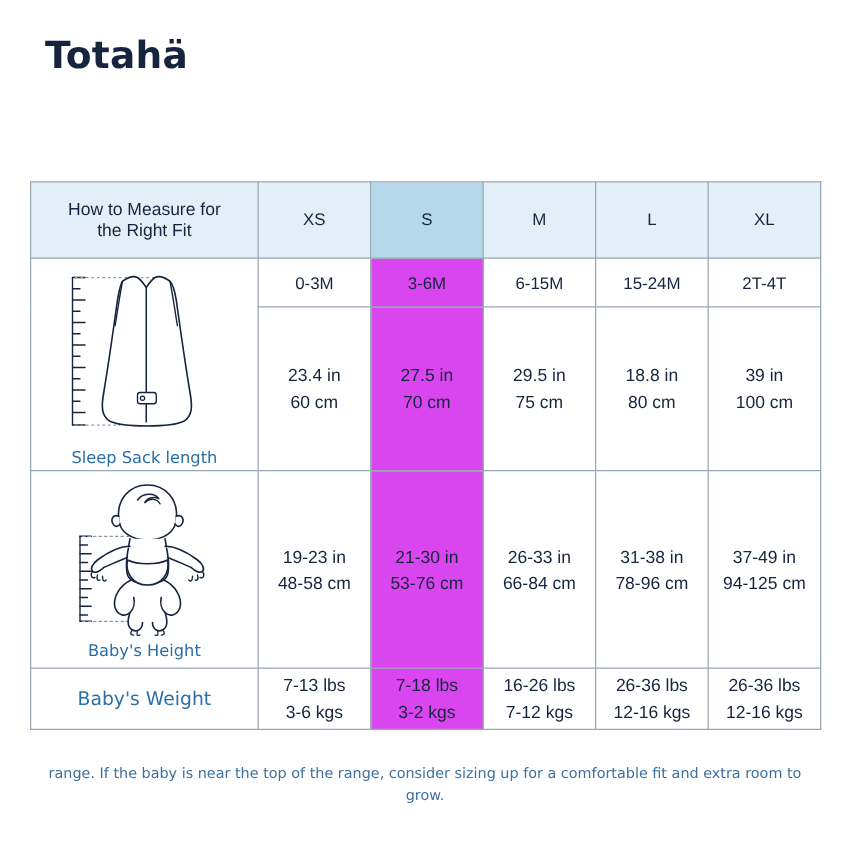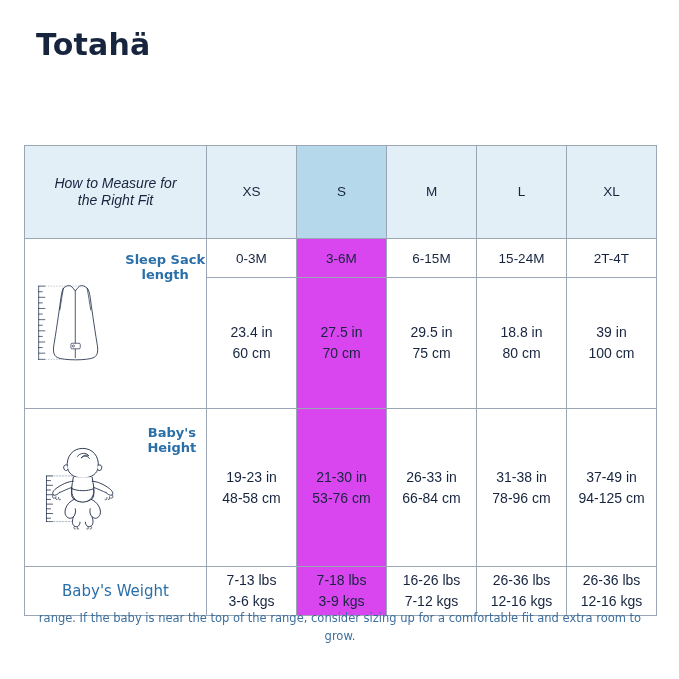--- a/index.html
+++ b/index.html
@@ -72,22 +72,21 @@
 
   .hdr-cell {
     background: #e3eff7;
     height: 60px;
     font-size: 15px;
     line-height: 1.25;
     font-weight: 400;
   }
   .hdr-cell.label {
     font-size: 14px;
-    padding: 16px 14px;
-    font-style: italic;
+    padding: 0 14px;
   }
   .hdr-cell.sel {
     background: #b5d8ea;
   }
   td.sel { background: #d946ef; }
 
   .age-cell { height: 38px; font-size: 14px; }
 
   .val {
     line-height: 1.5;
@@ -95,22 +94,23 @@
     white-space: nowrap;
   }
 
   .row-len td.meas { height: 130px; }
   .row-hgt td.meas { height: 157px; }
   .row-wgt td.meas { height: 48px; }
 
   .illus-cell { padding: 4px 0 6px 0; }
   .illus-inner {
     display: flex;
+    flex-direction: column;
+    align-items: center;
     justify-content: center;
-    font-weight: bold;
   }
   .cap {
     color: #2a6fa8;
     font-size: 13px;
     margin-top: 2px;
     font-family: "DejaVu Sans", sans-serif;
   }
   .rowlabel {
     color: #2a6fa8;
     font-size: 15px;
@@ -332,21 +332,21 @@
         <tr class="row-wgt">
           <td class="meas">
             <span class="rowlabel">Baby's Weight</span>
           </td>
           <td class="meas">
             <div class="val">7-13 lbs</div>
             <div class="val">3-6 kgs</div>
           </td>
           <td class="meas sel">
             <div class="val">7-18 lbs</div>
-            <div class="val">3-9 kgs</div>
+            <div class="val">3-2 kgs</div>
           </td>
           <td class="meas">
             <div class="val">16-26 lbs</div>
             <div class="val">7-12 kgs</div>
           </td>
           <td class="meas">
             <div class="val">26-36 lbs</div>
             <div class="val">12-16 kgs</div>
           </td>
           <td class="meas">

